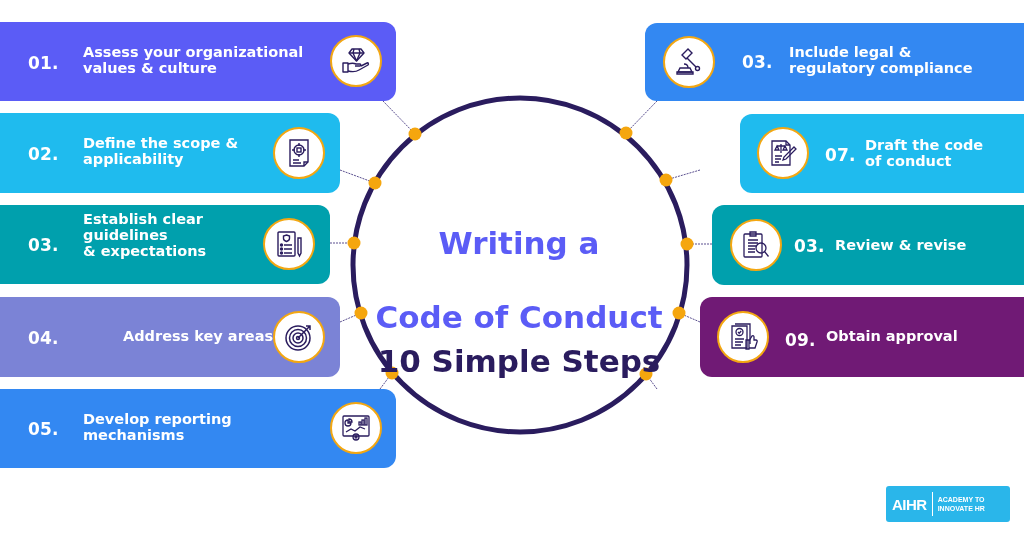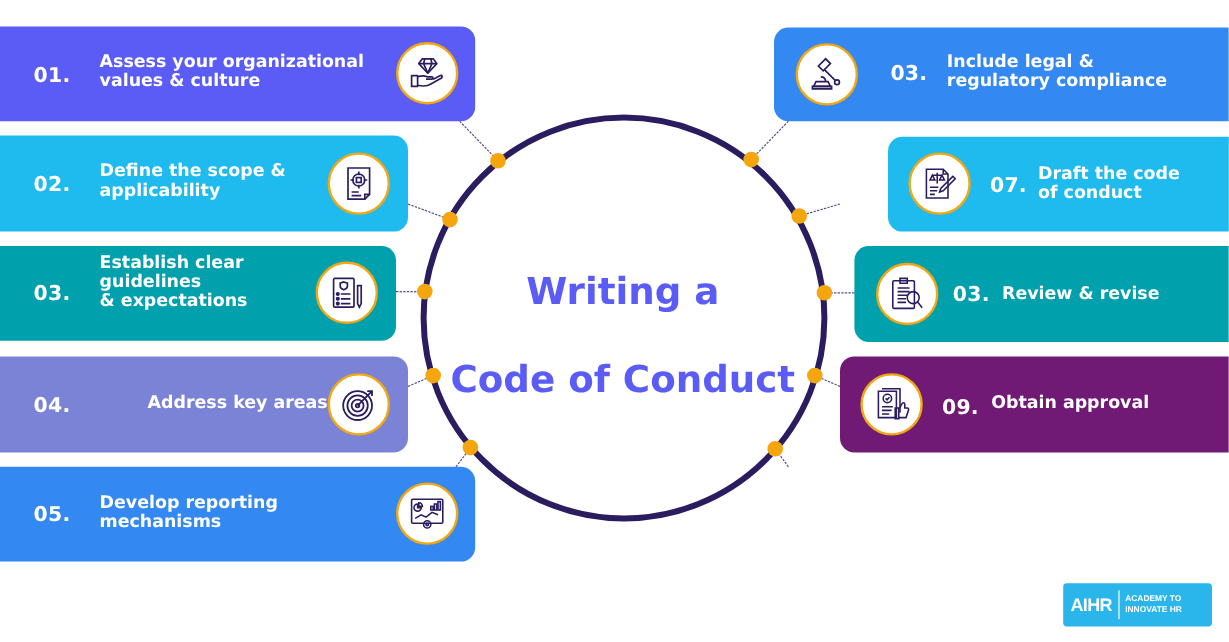--- a/index.html
+++ b/index.html
@@ -67,20 +67,21 @@
       <circle cx="666" cy="180" r="6.5"></circle>
       <circle cx="687" cy="244" r="6.5"></circle>
       <circle cx="679" cy="313" r="6.5"></circle>
       <circle cx="646" cy="374" r="6.5"></circle>
     </g>
   </svg>
 
   <div class="center-title">
     <span class="l1">Writing a</span>
     <span class="l2">Code of Conduct</span>
+    <span class="l3">10 Simple Steps</span>
   </div>
 
   <div class="step left" style="left:0;top:22px;width:396px;height:79px;background:#5b5cf6;">
     <span class="num" style="left:28px;top:31px;">01.</span>
     <span class="label" style="left:83px;top:22px;">Assess your organizational
 values &amp; culture</span>
     <div class="icon-badge" style="left:330px;top:13px;">
       <svg viewBox="0 0 32 32" fill="none" stroke="#2a1c5e" stroke-width="1.4" stroke-linejoin="round">
         <path d="M12 4h9l3 4-7.5 8L9 8z"></path>
           <path d="M9 8h15M14 4l-1 4 3.5 8M19 4l1 4-3.5 8"></path>

